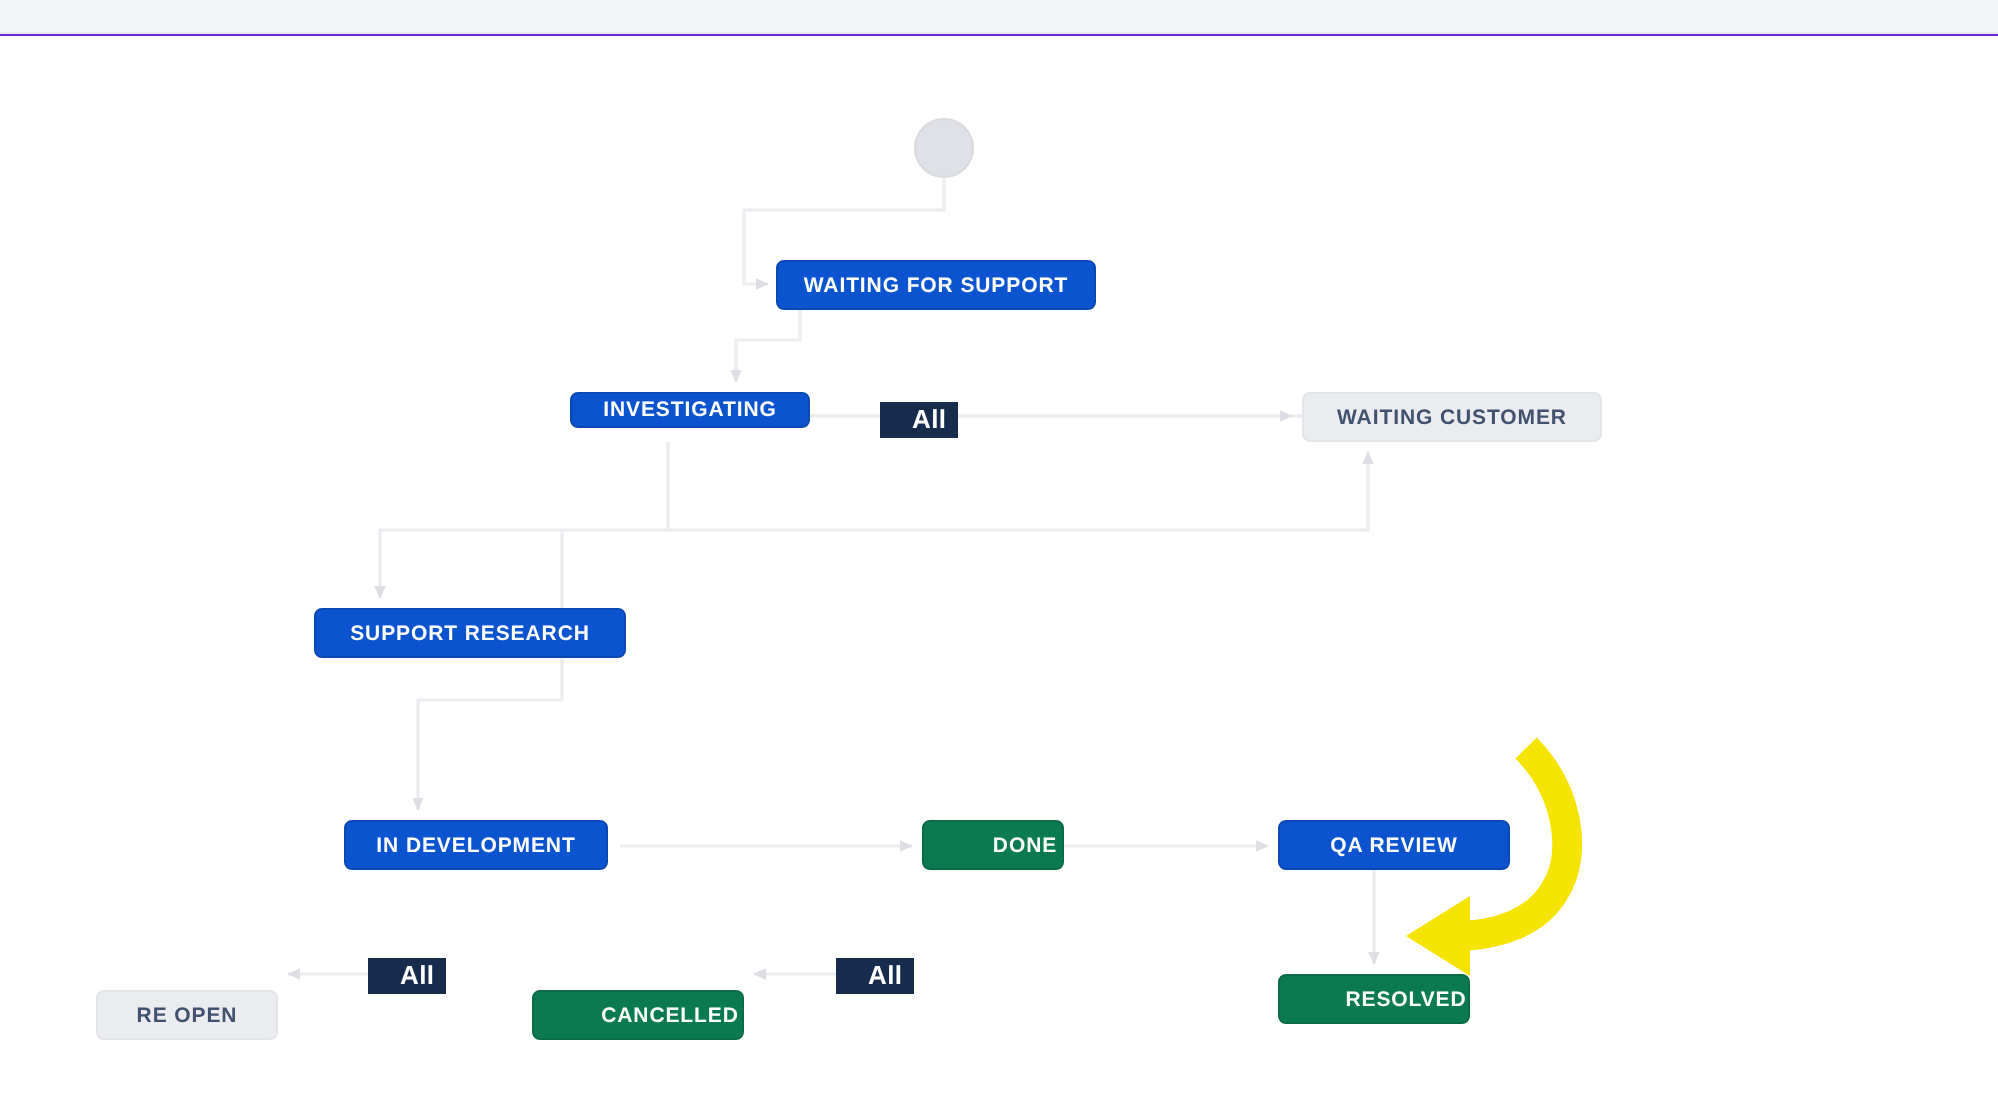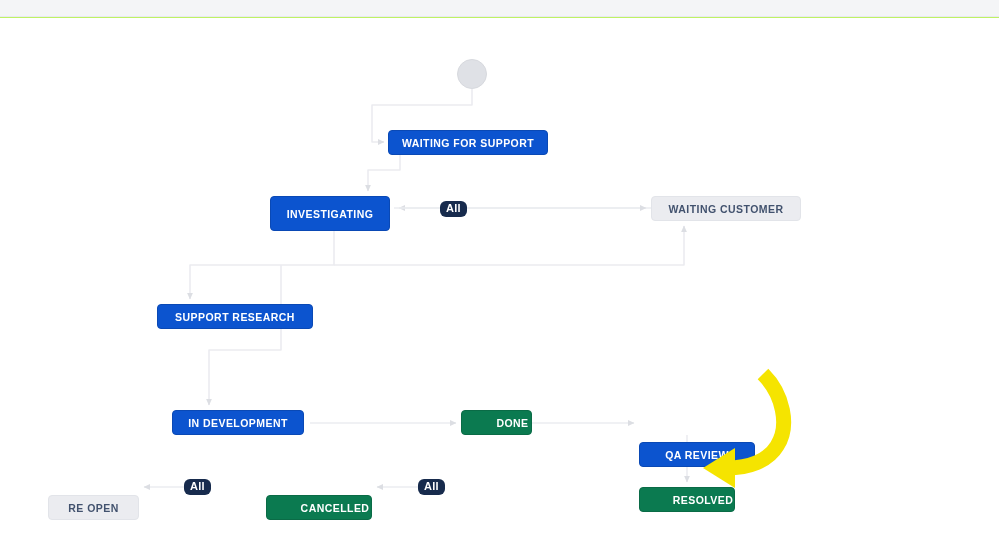--- a/index.html
+++ b/index.html
@@ -5,21 +5,21 @@
   html, body {
     margin: 0;
     padding: 0;
     background: #ffffff;
     font-family: "Liberation Sans", sans-serif;
   }
   #stage {
     position: relative;
     width: 999px;
     height: 554px;
-    background: #bef264;
+    background: #6d28d9;
     overflow: hidden;
   }
   #topbar {
     position: absolute;
     left: 0; top: 0;
     width: 999px;
     height: 17px;
     background: #f4f5f7;
     border-bottom: 1px solid #e8eaed;
     box-sizing: border-box;
@@ -73,24 +73,24 @@
     position: absolute;
     border-radius: 50%;
     background: #dfe1e6;
     border: 1px solid #d7d9de;
     box-sizing: border-box;
   }
   .all-badge {
     position: absolute;
     background: #172b4d;
     color: #ffffff;
-    font-size: 11px;
+    font-size: 13px;
     font-weight: bold;
-    border-radius: 6px;
-    padding: 2px 6px 3px 6px;
+    border-radius: 0;
+    padding: 2px 6px 3px 16px;
     letter-spacing: 0.2px;
     line-height: 1;
     box-sizing: border-box;
     user-select: none;
   }
   .yellow-annotation {
     position: absolute;
     left: 685px;
     top: 360px;
     width: 120px;
@@ -128,36 +128,36 @@
         <path d="M687,435 L687,482" marker-end="url(#arrow)"></path>
         <path d="M184,487 L144,487" marker-end="url(#arrow)"></path>
         <path d="M418,487 L377,487" marker-end="url(#arrow)"></path>
       </g>
   </svg>
 
   <div id="node-layer">
       <div class="node blue" style="left: 388px; top: 130px; width: 160px; height: 25px;">
         <span>WAITING FOR SUPPORT</span>
       </div>
-      <div class="node blue" style="left: 270px; top: 196px; width: 120px; height: 35px;">
+      <div class="node blue" style="left: 285px; top: 196px; width: 120px; height: 18px;">
         <span>INVESTIGATING</span>
       </div>
       <div class="node grey" style="left: 651px; top: 196px; width: 150px; height: 25px;">
         <span>WAITING CUSTOMER</span>
       </div>
       <div class="node blue" style="left: 157px; top: 304px; width: 156px; height: 25px;">
         <span>SUPPORT RESEARCH</span>
       </div>
       <div class="node blue" style="left: 172px; top: 410px; width: 132px; height: 25px;">
         <span>IN DEVELOPMENT</span>
       </div>
       <div class="node green" style="left: 461px; top: 410px; width: 71px; height: 25px;">
         <span>DONE</span>
       </div>
-      <div class="node blue" style="left: 639px; top: 410px; width: 116px; height: 25px; margin-top: 32px;">
+      <div class="node blue" style="left: 639px; top: 410px; width: 116px; height: 25px;">
         <span>QA REVIEW</span>
       </div>
       <div class="node green" style="left: 639px; top: 487px; width: 96px; height: 25px;">
         <span>RESOLVED</span>
       </div>
       <div class="node grey" style="left: 48px; top: 495px; width: 91px; height: 25px; justify-content: center;">
         <span>RE OPEN</span>
       </div>
       <div class="node green" style="left: 266px; top: 474px; width: 106px; height: 25px; margin-top: 21px;">
         <span>CANCELLED</span>

